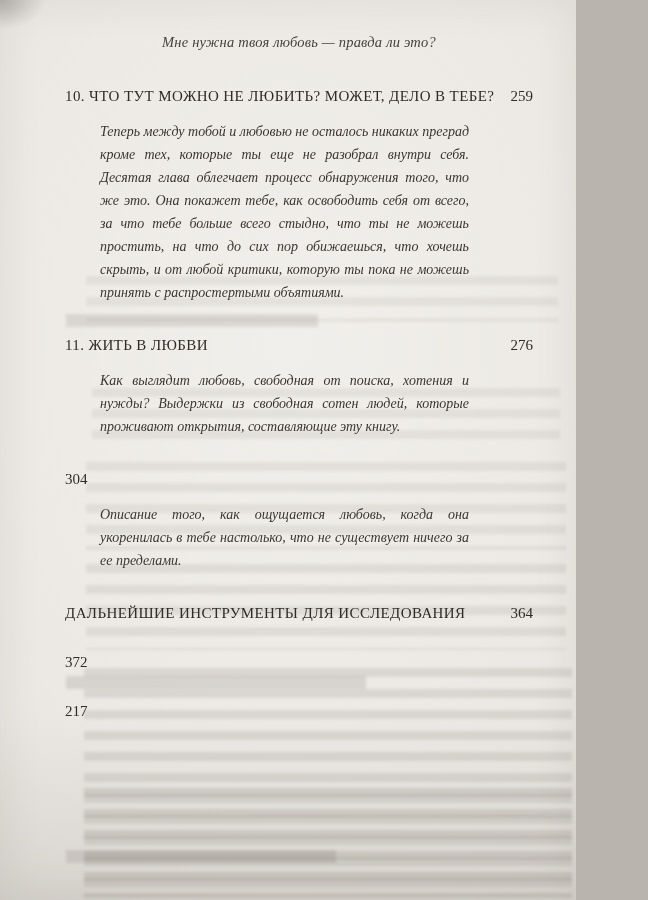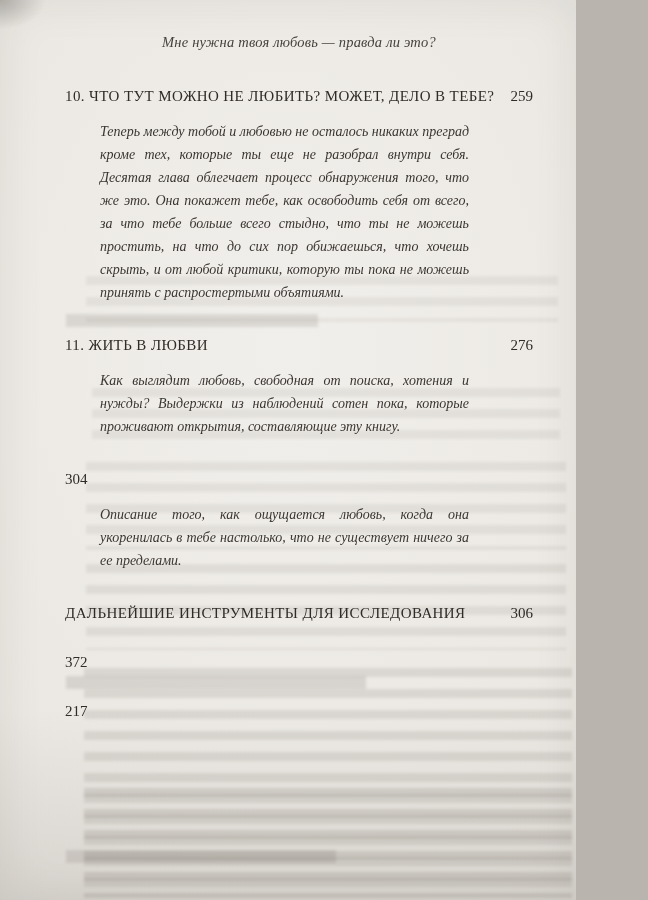--- a/index.html
+++ b/index.html
@@ -127,33 +127,33 @@
           <span class="entry-page">259</span>
         </div>
         <p class="entry-desc">Теперь между тобой и любовью не осталось никаких преград кроме тех, которые ты еще не разобрал внутри себя. Десятая глава облегчает процесс обнаружения того, что же это. Она покажет тебе, как освободить себя от всего, за что тебе больше всего стыдно, что ты не можешь простить, на что до сих пор обижаешься, что хочешь скрыть, и от любой критики, которую ты пока не можешь принять с распростертыми объятиями.</p>
       </section>
 
       <section class="entry">
         <div class="entry-row">
           <span class="entry-title">11. ЖИТЬ В ЛЮБВИ</span>
           <span class="entry-page">276</span>
         </div>
-        <p class="entry-desc">Как выглядит любовь, свободная от поиска, хотения и нужды? Выдержки из наблюдений сотен пока, которые проживают открытия, составляющие эту книгу.</p>
+        <p class="entry-desc">Как выглядит любовь, свободная от поиска, хотения и нужды? Выдержки из свободная сотен людей, которые проживают открытия, составляющие эту книгу.</p>
       </section>
 
       <section class="entry">
         <div class="entry-row">
           <span class="entry-page">304</span>
         </div>
         <p class="entry-desc">Описание того, как ощущается любовь, когда она укоренилась в тебе настолько, что не существует ничего за ее пределами.</p>
       </section>
 
       <section class="entry-row back-row">
         <span class="entry-title">ДАЛЬНЕЙШИЕ ИНСТРУМЕНТЫ ДЛЯ ИССЛЕДОВАНИЯ</span>
-        <span class="entry-page">306</span>
+        <span class="entry-page">364</span>
       </section>
 
       <section class="entry-row back-row">
         <span class="entry-page">372</span>
       </section>
 
       <section class="entry-row back-row">
         <span class="entry-page">217</span>
       </section>
 

